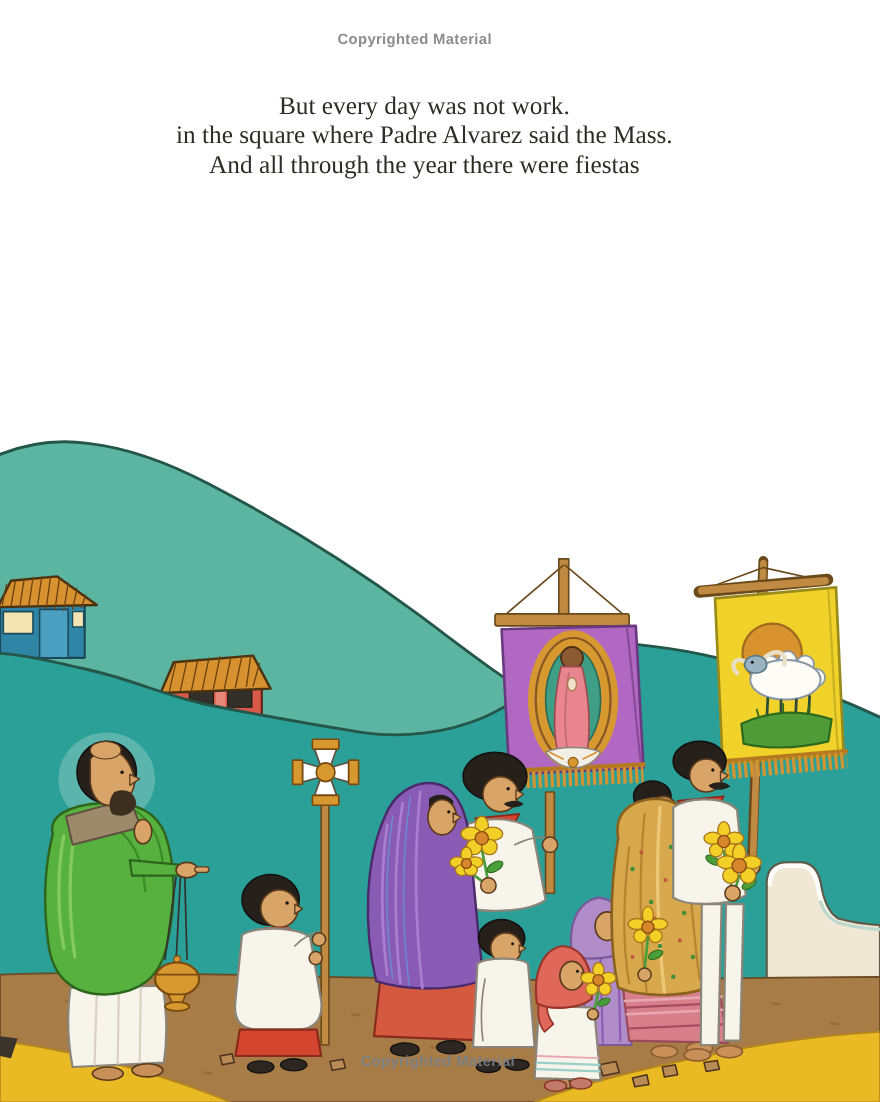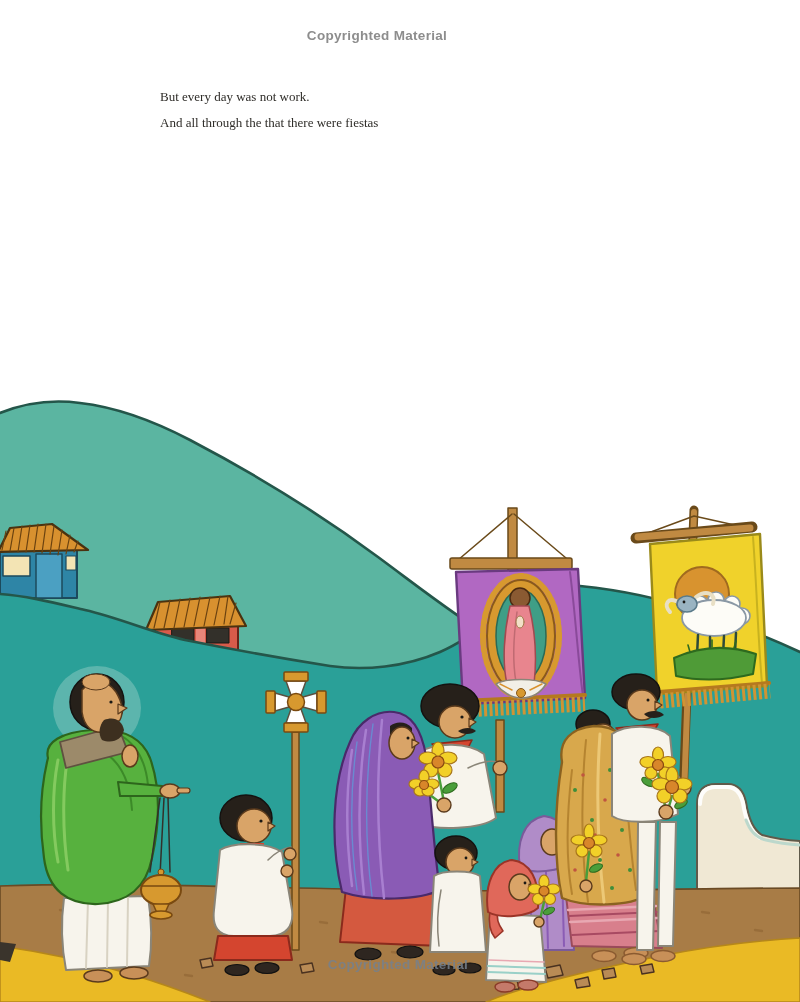--- a/index.html
+++ b/index.html
@@ -1,40 +1,41 @@
 <!DOCTYPE html>
 <html style="--page-bg: #ffffff; --text-ink: #2e2c28; --copyright-gray: #8d8d8d; --copyright-bottom: #76818d; --hill-back: #5bb5a1; --hill-front: #2aa098; --hill-line: #24564a; --dirt: #a87c46; --dirt-dark: #8a5f30; --ground-yellow: #eaba25; --roof: #d8912f; --roof-line: #6a4210; --house-blue: #2e85a6; --house-door: #4ba0c2; --window-cream: #f3e4b4; --house-red: #d85b4a; --window-dark: #33302a; --wall-cream: #f0e8d4; --wall-shadow: #bcd8cc; --banner-purple: #b168c2; --banner-yellow: #f0d22b; --fringe: #cf9434; --gold: #d7992f; --pole: #c08a42; --pole-dark: #6a4a1a; --green-cloak: #57b13e; --cloak-light: #84ca5f; --collar: #9c8a6a; --white-cloth: #f7f4ec; --cloth-line: #8a8578; --red-cloth: #d4452f; --skirt-orange: #d4593f; --purple-shawl: #8a5bb5; --lavender: #b08cc8; --gold-shawl: #d8a84c; --pink-skirt: #d87f8c; --skin: #d9a468; --skin-line: #5a3a1c; --skin-dark: #8a5a32; --hair: #26201a; --beard: #3d2f1f; --flower-yellow: #f2d028; --flower-center: #d8862a; --leaf: #4a9e3a; --lamb-halo: #d8932f; --lamb-face: #9ab4c2; --grass: #4f9b37; --virgin-teal: #3f9e86; --virgin-pink: #e8858e; --shoe-dark: #2e2620; --sandal: #c89058; --stone: #b98b55;"><head>
 <meta charset="utf-8">
 <style>
   html,body{margin:0;padding:0;background:#ffffff;}
   body{width:800px;height:1002px;overflow:hidden;}
   .page{position:relative;width:800px;height:748px;background:var(--page-bg,#fff);
-        font-family:"Liberation Serif",serif;}
+        font-family:"Liberation Serif",serif;text-align:center;}
   .copyright{position:absolute;font-family:"Liberation Sans",sans-serif;font-weight:700;
         font-size:13.5px;letter-spacing:.3px;color:var(--copyright-gray,#8d8d8d);white-space:nowrap;}
   .copyright.top{top:28px;left:377px;transform:translateX(-50%);}
   .copyright.bottom{top:957px;left:398px;transform:translateX(-50%);
         color:var(--copyright-bottom,#76818d);opacity:.85;z-index:5;}
-  .story{position:absolute;top:84px;left:160px;font-size:13px;line-height:26.4px;
+  .story{position:absolute;top:84px;left:160px;font-size:23px;line-height:26.4px;
         color:var(--text-ink,#2e2c28);}
   .story p{margin:0;white-space:nowrap;}
   .illustration{position:absolute;top:390px;left:0;width:800px;height:612px;}
   svg{display:block;}
   svg *{stroke-linejoin:round;stroke-linecap:round;}
 </style>
 </head>
 <body>
 
 <div class="page">
 
   <div class="copyright top">Copyrighted Material</div>
 
   <div class="story">
     <p>But every day was not work.</p>
-    <p>And all through the that there were fiestas</p>
+    <p>in the square where Padre Alvarez said the Mass.</p>
+    <p>And all through the year there were fiestas</p>
   </div>
 
   <div class="illustration">
   <svg width="800" height="612" viewBox="0 0 800 612">
 
     <g>
       <path d="M0,23 C25,13 50,9 80,13 C115,17 150,29 190,50 C255,84 320,124 378,167 C420,198 458,228 495,250 L495,330 L0,330 Z" style="fill:var(--hill-back)"></path>
       <path d="M0,23 C25,13 50,9 80,13 C115,17 150,29 190,50 C255,84 320,124 378,167 C420,198 458,228 495,250" style="fill:none;stroke:var(--hill-line);stroke-width:2.6"></path>
     </g>
 

